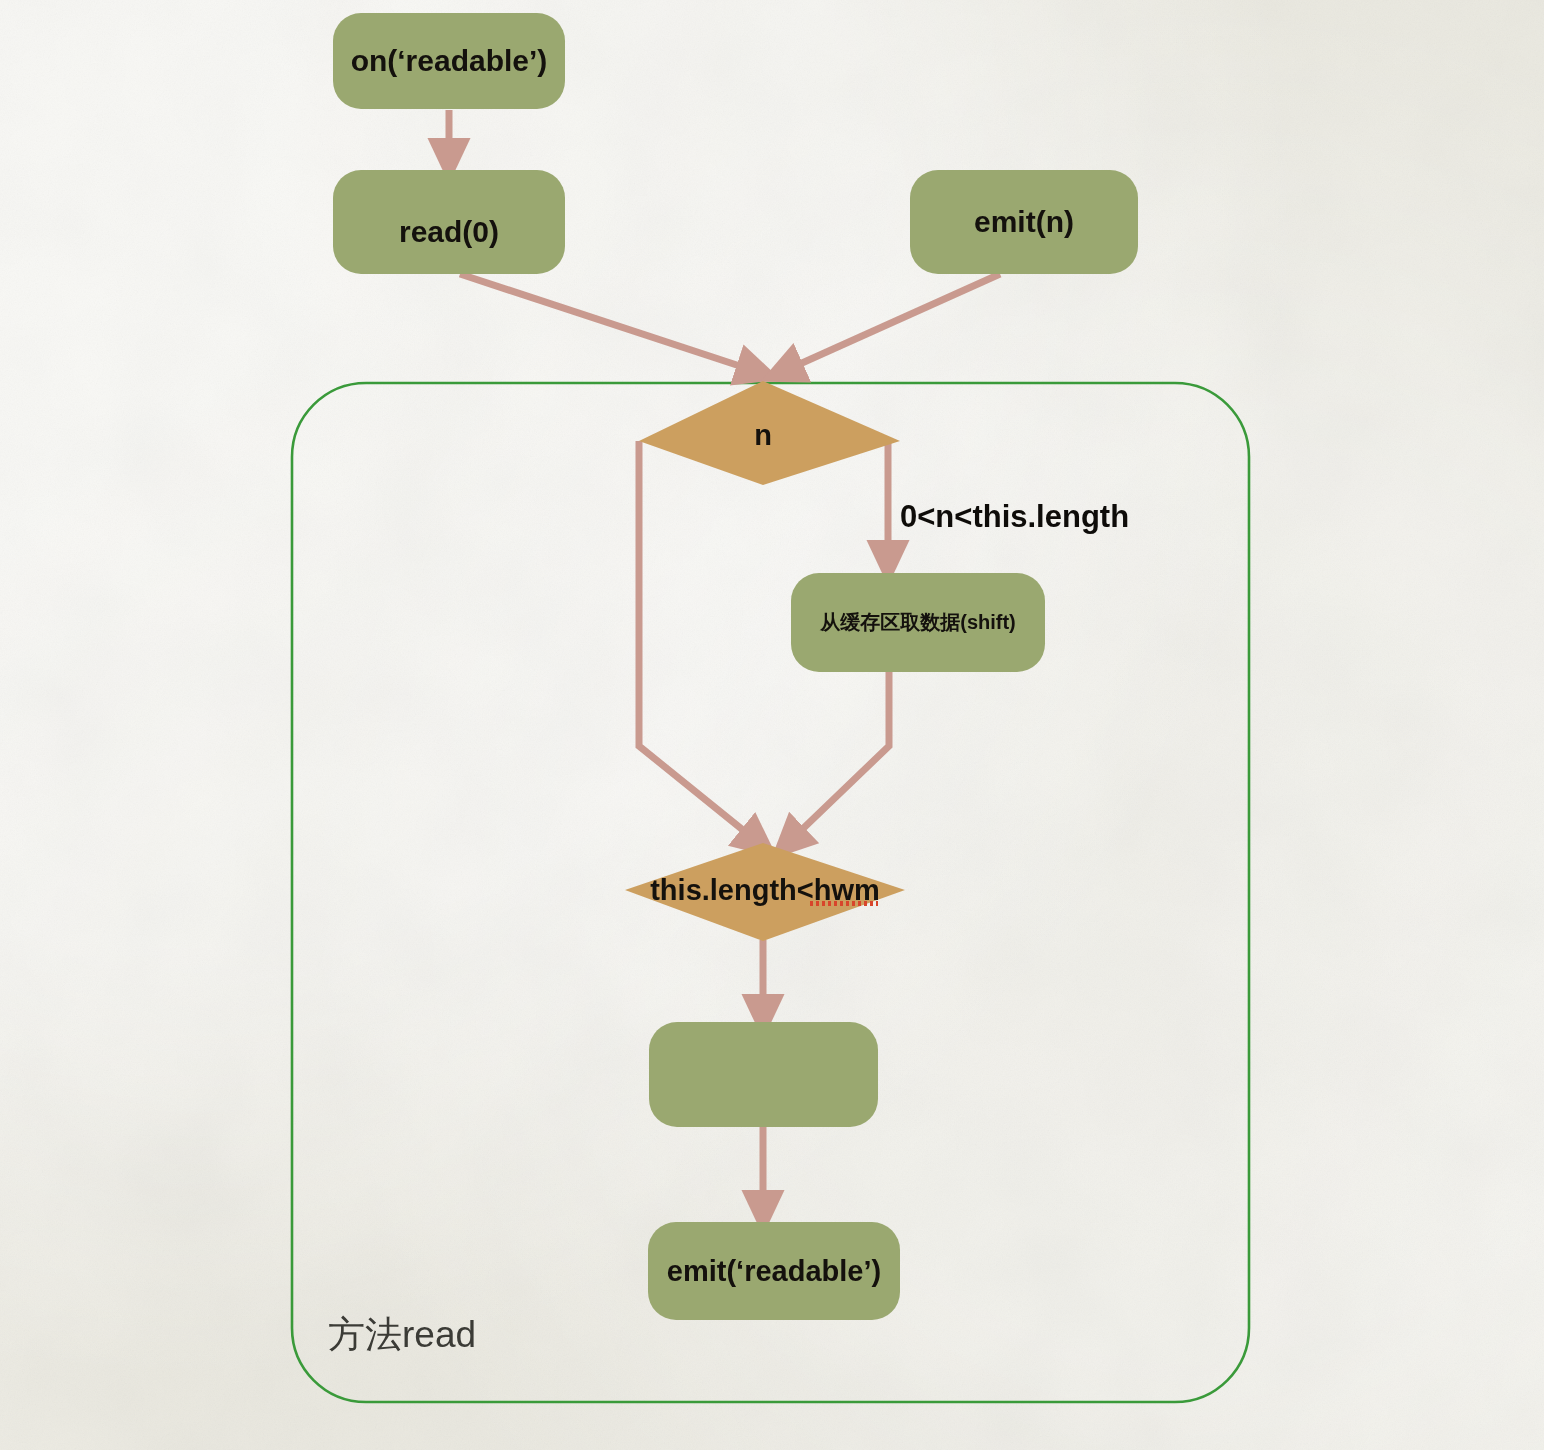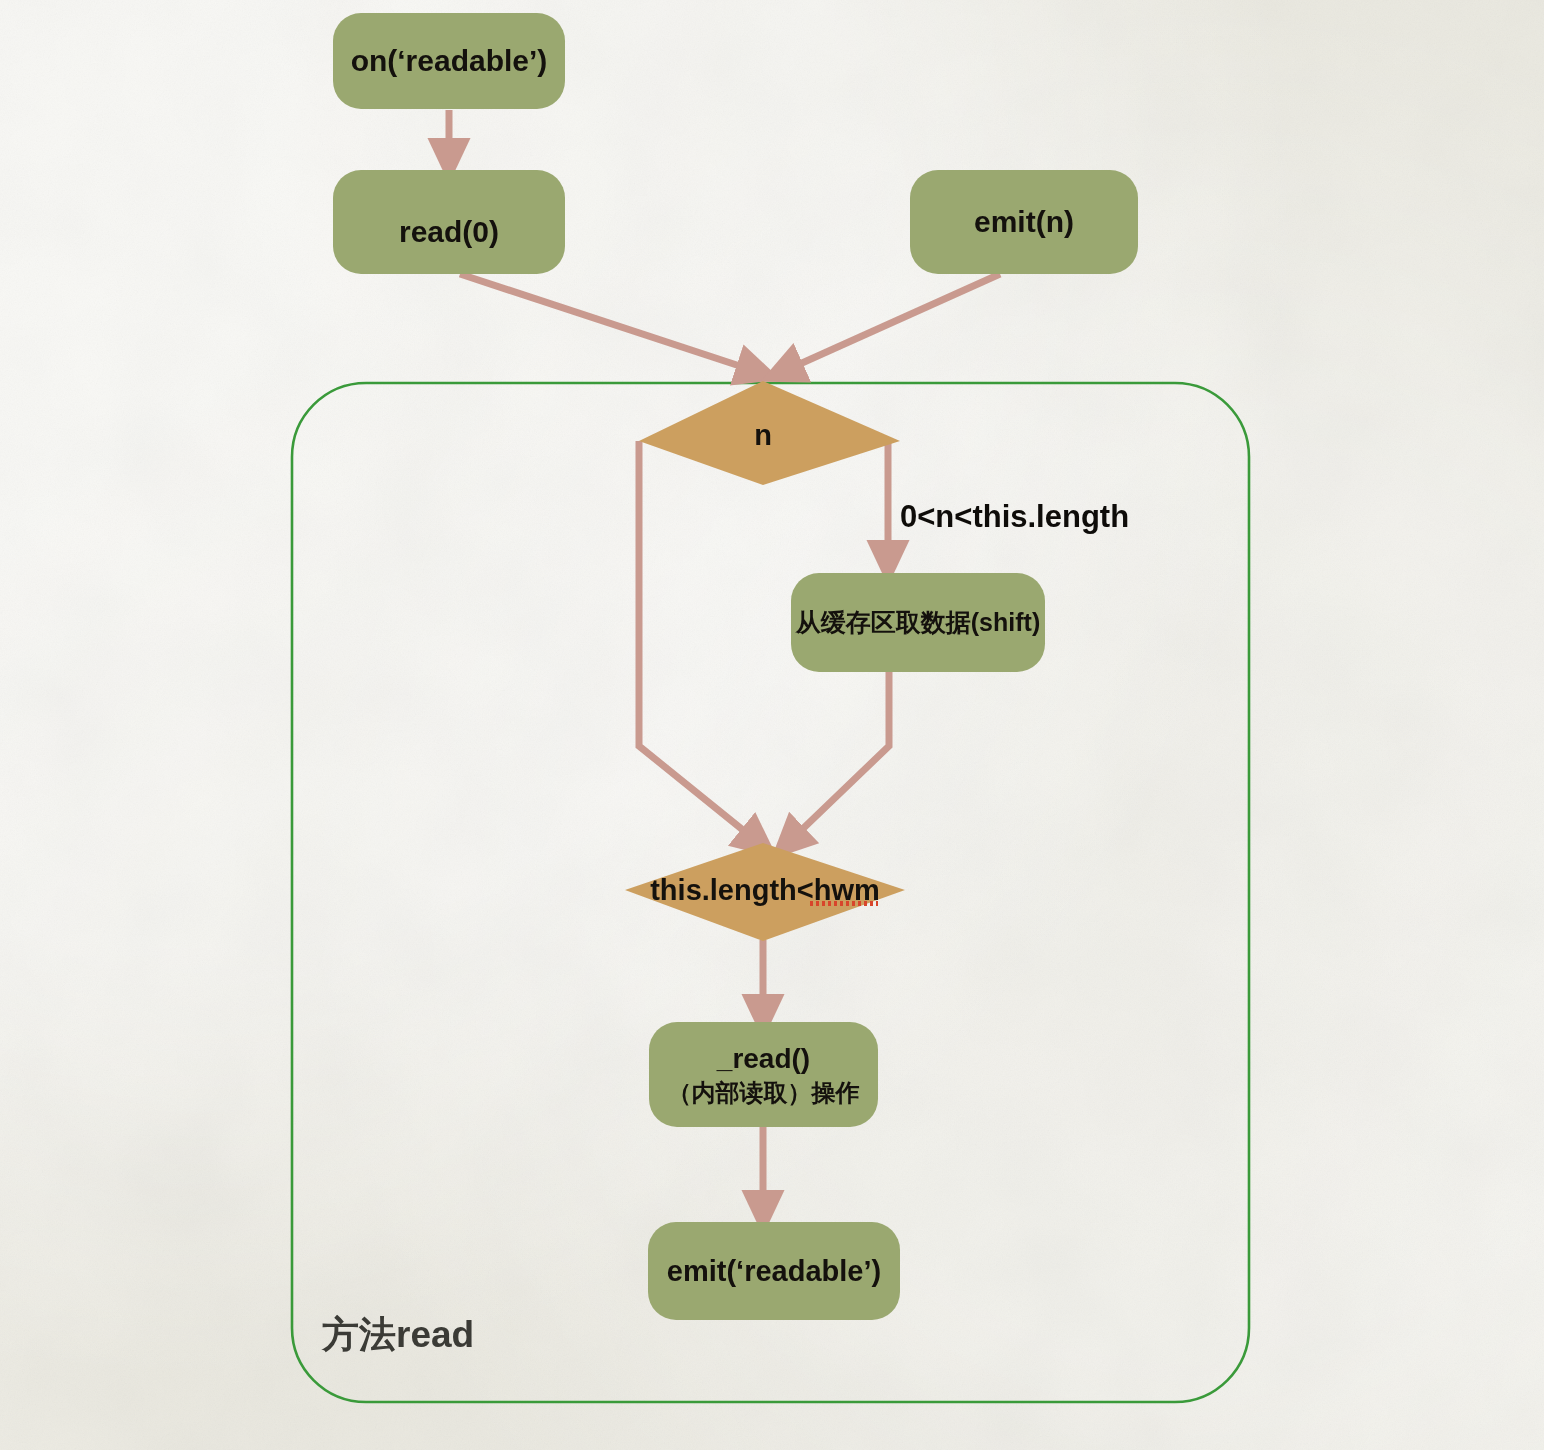--- a/index.html
+++ b/index.html
@@ -51,23 +51,24 @@
   .edge-label {
     position: absolute;
     color: #0e0c09;
     font-weight: 700;
     white-space: nowrap;
     pointer-events: none;
   }
   .group-label {
     position: absolute;
     color: #3b3b36;
-    font-weight: 700;
+    font-weight: 400;
     white-space: nowrap;
     pointer-events: none;
+    margin-left: 6px;
   }
   .squiggle {
     position: absolute;
     height: 5px;
     background-image: repeating-linear-gradient(
         90deg,
         #d8452b 0px, #d8452b 3px,
         rgba(0,0,0,0) 3px, rgba(0,0,0,0) 6px);
     pointer-events: none;
   }
@@ -165,33 +166,29 @@
   </div>
 
   <div class="node-text" style="left:910px; top:170px; width:228px; height:104px; font-size:30px;">
     <span>emit(n)</span>
   </div>
 
   <div class="node-text" style="left:689px; top:405px; width:148px; height:60px; font-size:29px;">
     <span>n</span>
   </div>
 
-  <div class="node-text" style="left:791px; top:573px; width:254px; height:99px; font-size:25px;">
+  <div class="node-text" style="left:791px; top:573px; width:254px; height:99px; font-size:20px;">
     <span>从缓存区取数据(shift)</span>
   </div>
 
   <div class="node-text" style="left:625px; top:862px; width:280px; height:56px; font-size:29px;text-align:center;">
     <span>this.length&lt;hwm</span>
   </div>
   <div class="squiggle" style="left:810px; top:901px; width:68px;"></div>
 
-  <div class="node-text" style="left:649px; top:1022px; width:229px; height:105px; font-size:28px; gap:4px;">
-    <span>_read()</span>
-    <span style="font-size:24px;">（内部读取）操作</span>
-  </div>
 
   <div class="node-text" style="left:648px; top:1222px; width:252px; height:98px; font-size:29px;align-items:center;">
     <span>emit(‘readable’)</span>
   </div>
 
   <div class="edge-label" style="left:900px; top:499px; font-size:31px;">0&lt;n&lt;this.length</div>
 
   <div class="group-label" style="left:322px; top:1310px; font-size:37px;">方法read</div>
 
 </div>

